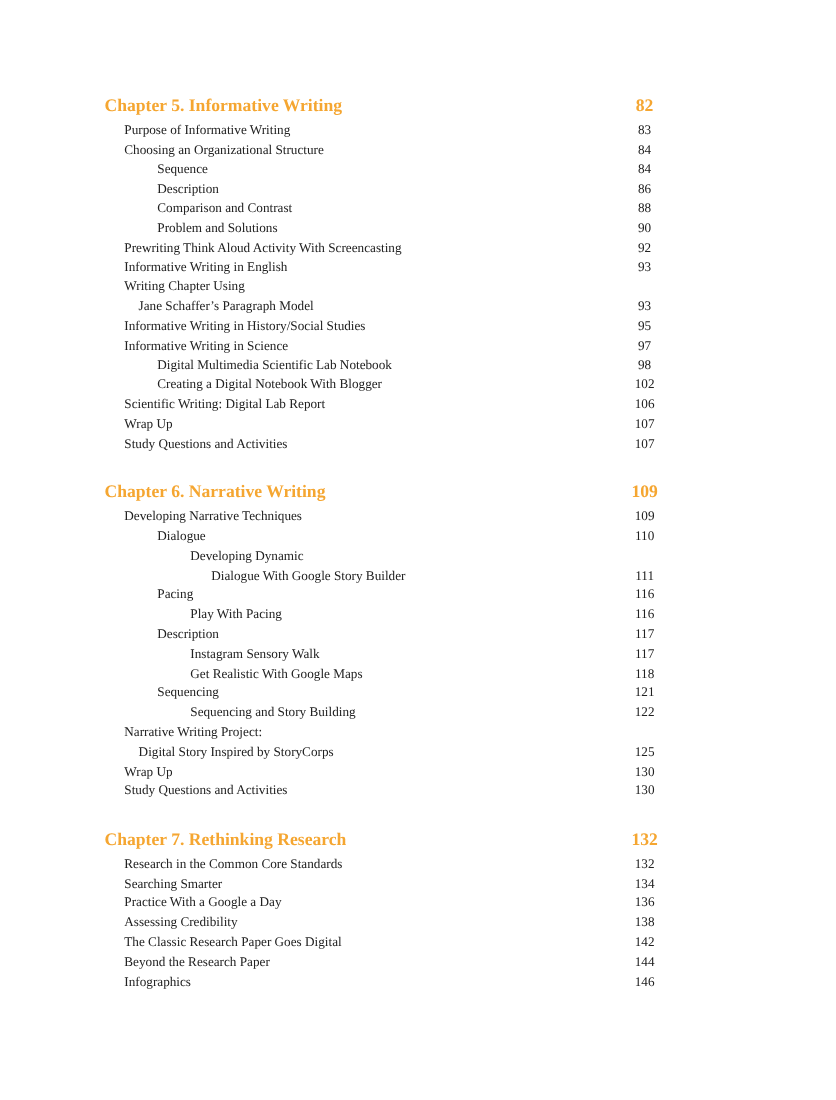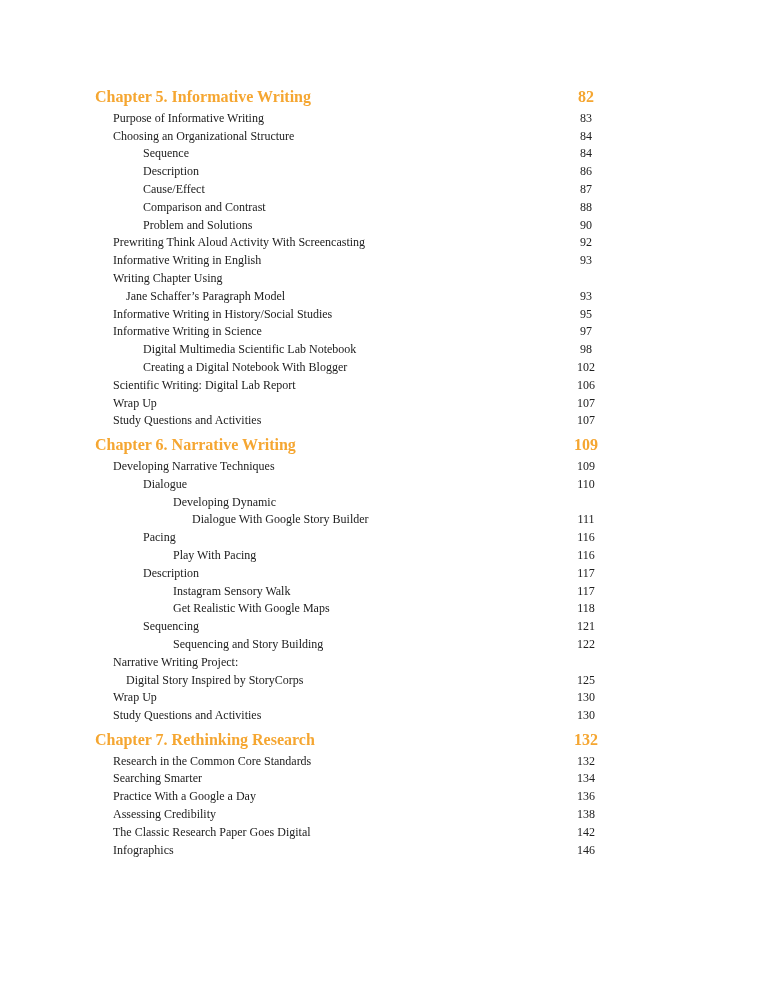--- a/index.html
+++ b/index.html
@@ -36,21 +36,21 @@
     flex: 1 1 auto;
   }
   .entry-page {
     flex: 0 0 40px;
     text-align: center;
     white-space: nowrap;
   }
   .chapter-row {
     font-size: 16px;
     font-weight: bold;
-    margin-top: 6px;
+    margin-top: 27px;
     margin-bottom: 4px;
   }
   .chapter-row .entry-text,
   .chapter-row .entry-page {
     color: var(--accent, #F5A631);
   }
   .chapter:first-child .chapter-row {
     margin-top: 0;
   }
   
@@ -85,25 +85,20 @@
     <span class="entry-text ind-2">Sequence</span>
     <span class="leader"></span>
     <span class="entry-page">84</span>
   </div>
         <div class="row entry-row">
     <span class="entry-text ind-2">Description</span>
     <span class="leader"></span>
     <span class="entry-page">86</span>
   </div>
         <div class="row entry-row">
-    <span class="entry-text ind-2">Cause/Effect</span>
-    <span class="leader"></span>
-    <span class="entry-page">87</span>
-  </div>
-        <div class="row entry-row">
     <span class="entry-text ind-2">Comparison and Contrast</span>
     <span class="leader"></span>
     <span class="entry-page">88</span>
   </div>
         <div class="row entry-row">
     <span class="entry-text ind-2">Problem and Solutions</span>
     <span class="leader"></span>
     <span class="entry-page">90</span>
   </div>
         <div class="row entry-row">
@@ -269,19 +264,24 @@
     <span class="entry-text ind-1">Assessing Credibility</span>
     <span class="leader"></span>
     <span class="entry-page">138</span>
   </div>
         <div class="row entry-row">
     <span class="entry-text ind-1">The Classic Research Paper Goes Digital</span>
     <span class="leader"></span>
     <span class="entry-page">142</span>
   </div>
         <div class="row entry-row">
+    <span class="entry-text ind-1">Beyond the Research Paper</span>
+    <span class="leader"></span>
+    <span class="entry-page">144</span>
+  </div>
+        <div class="row entry-row">
     <span class="entry-text ind-1">Infographics</span>
     <span class="leader"></span>
     <span class="entry-page">146</span>
   </div>
       </section>
     </div>
 </div>
 
 </body></html>

